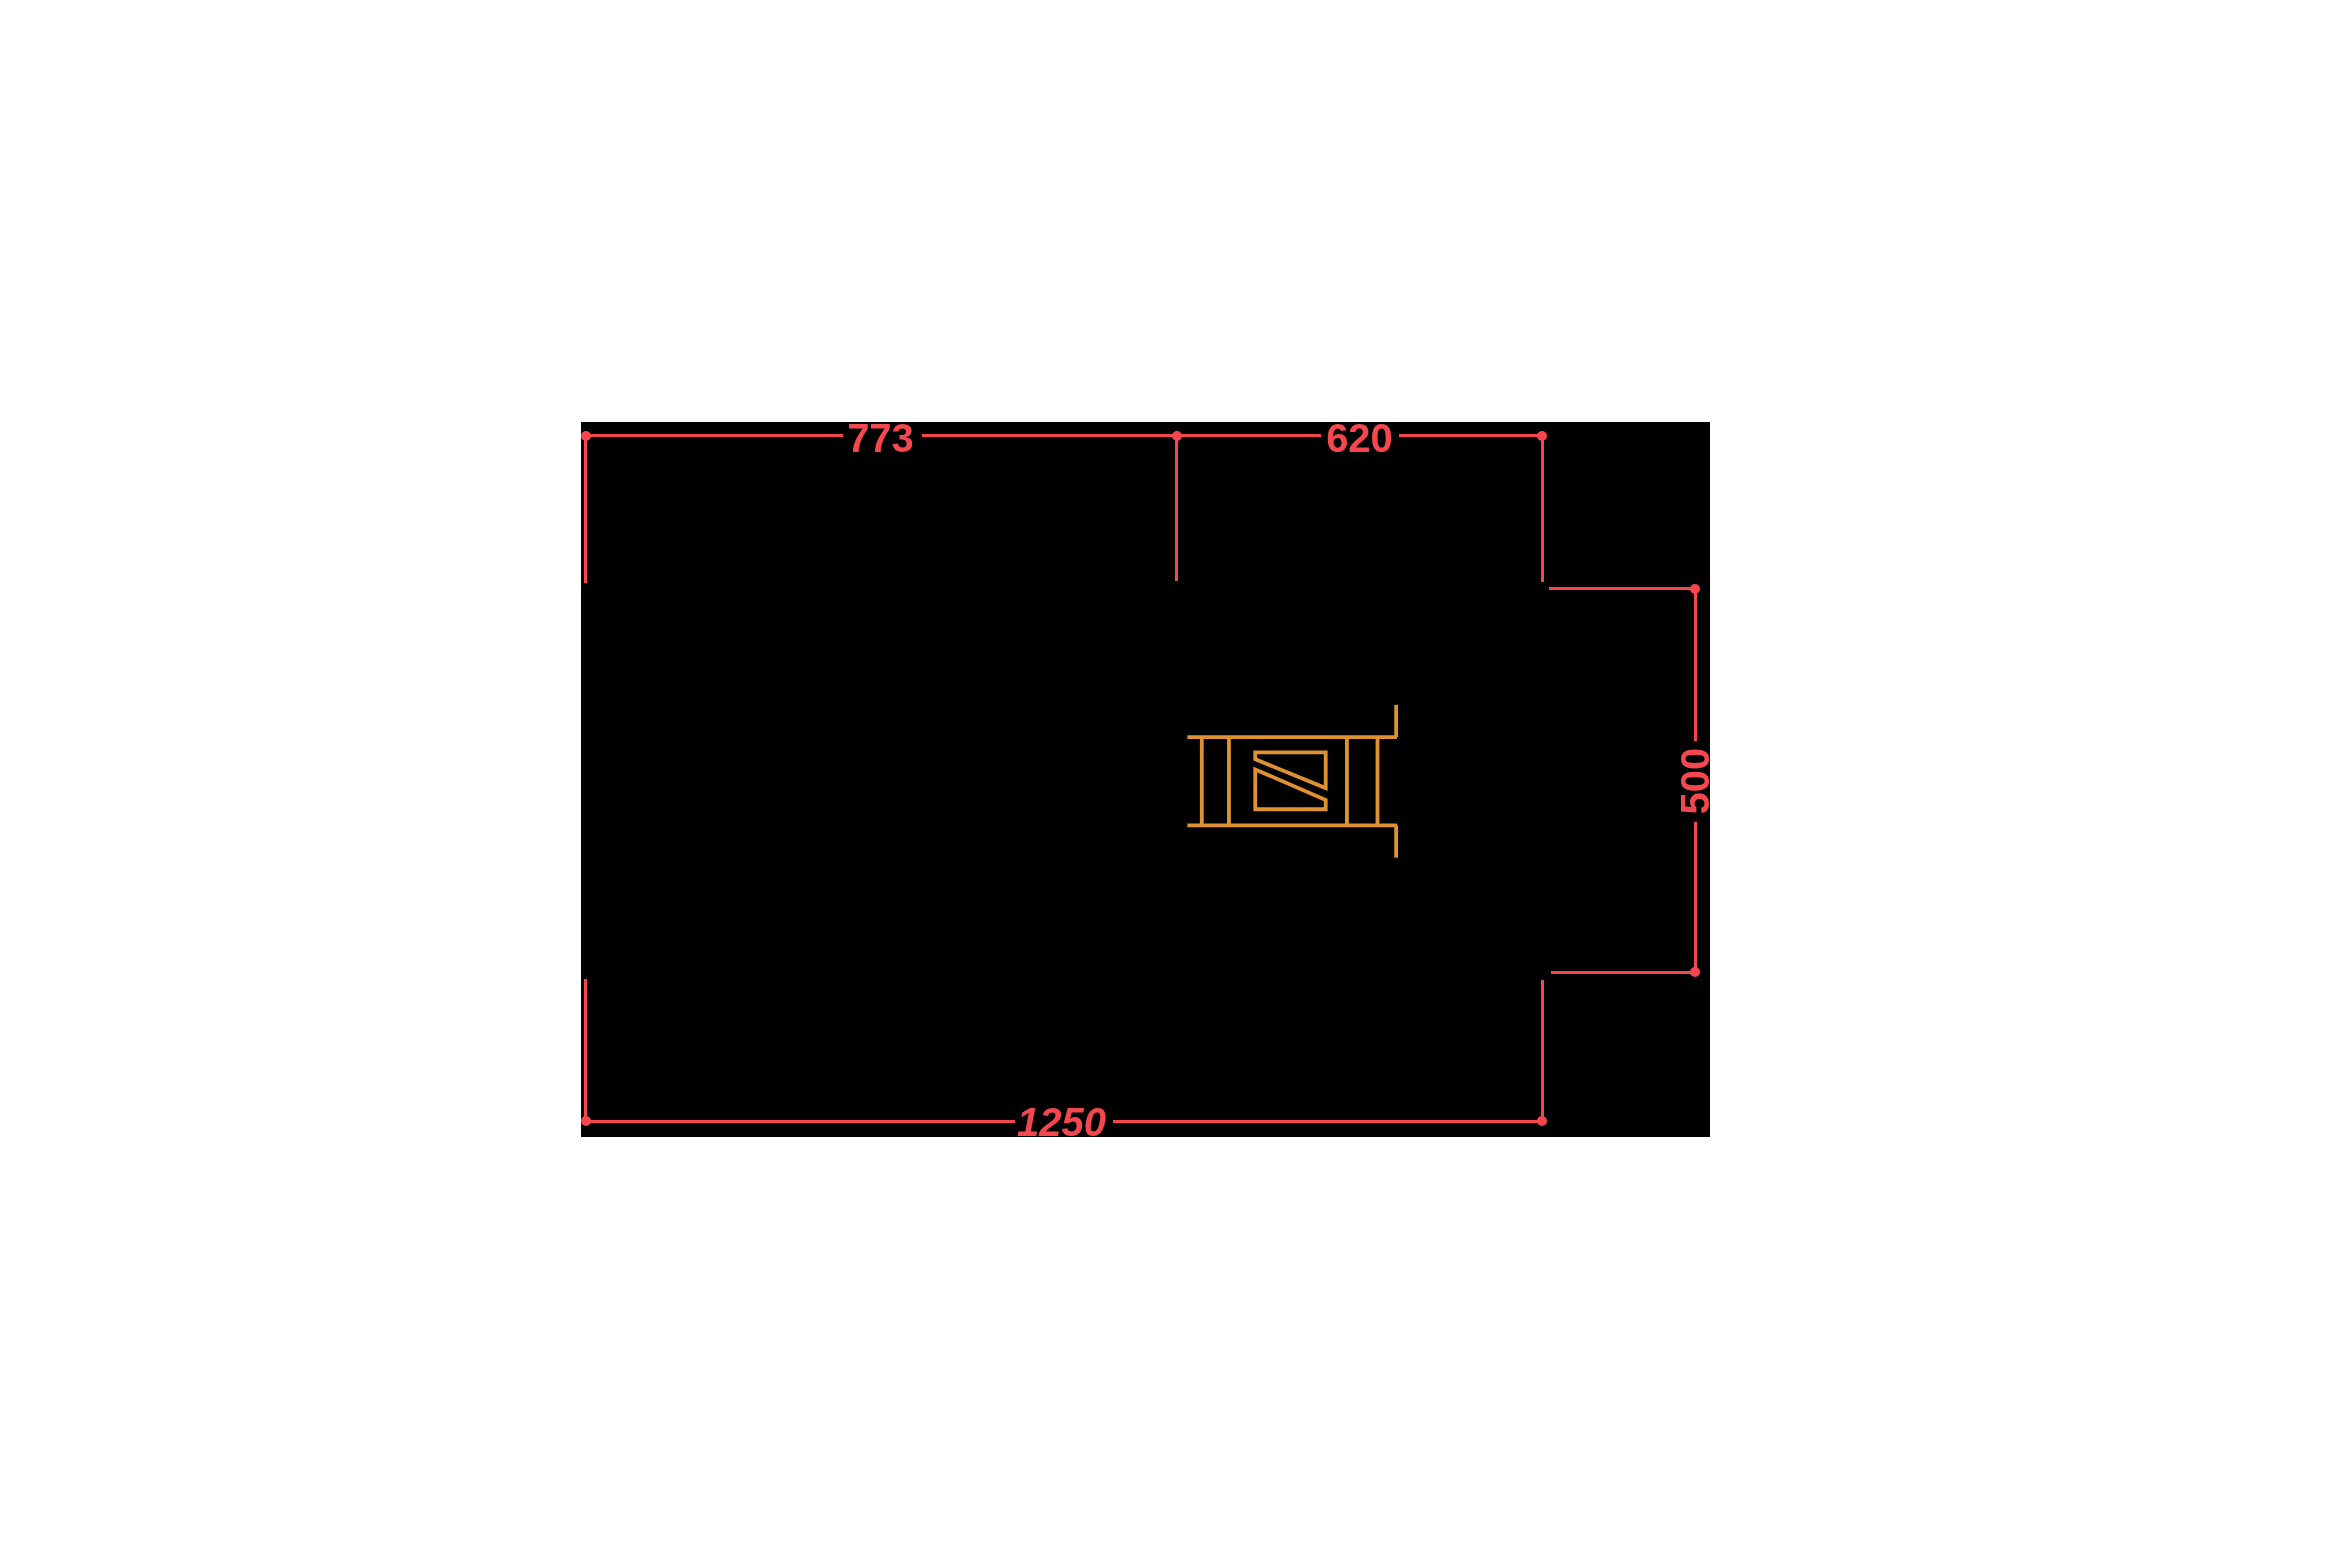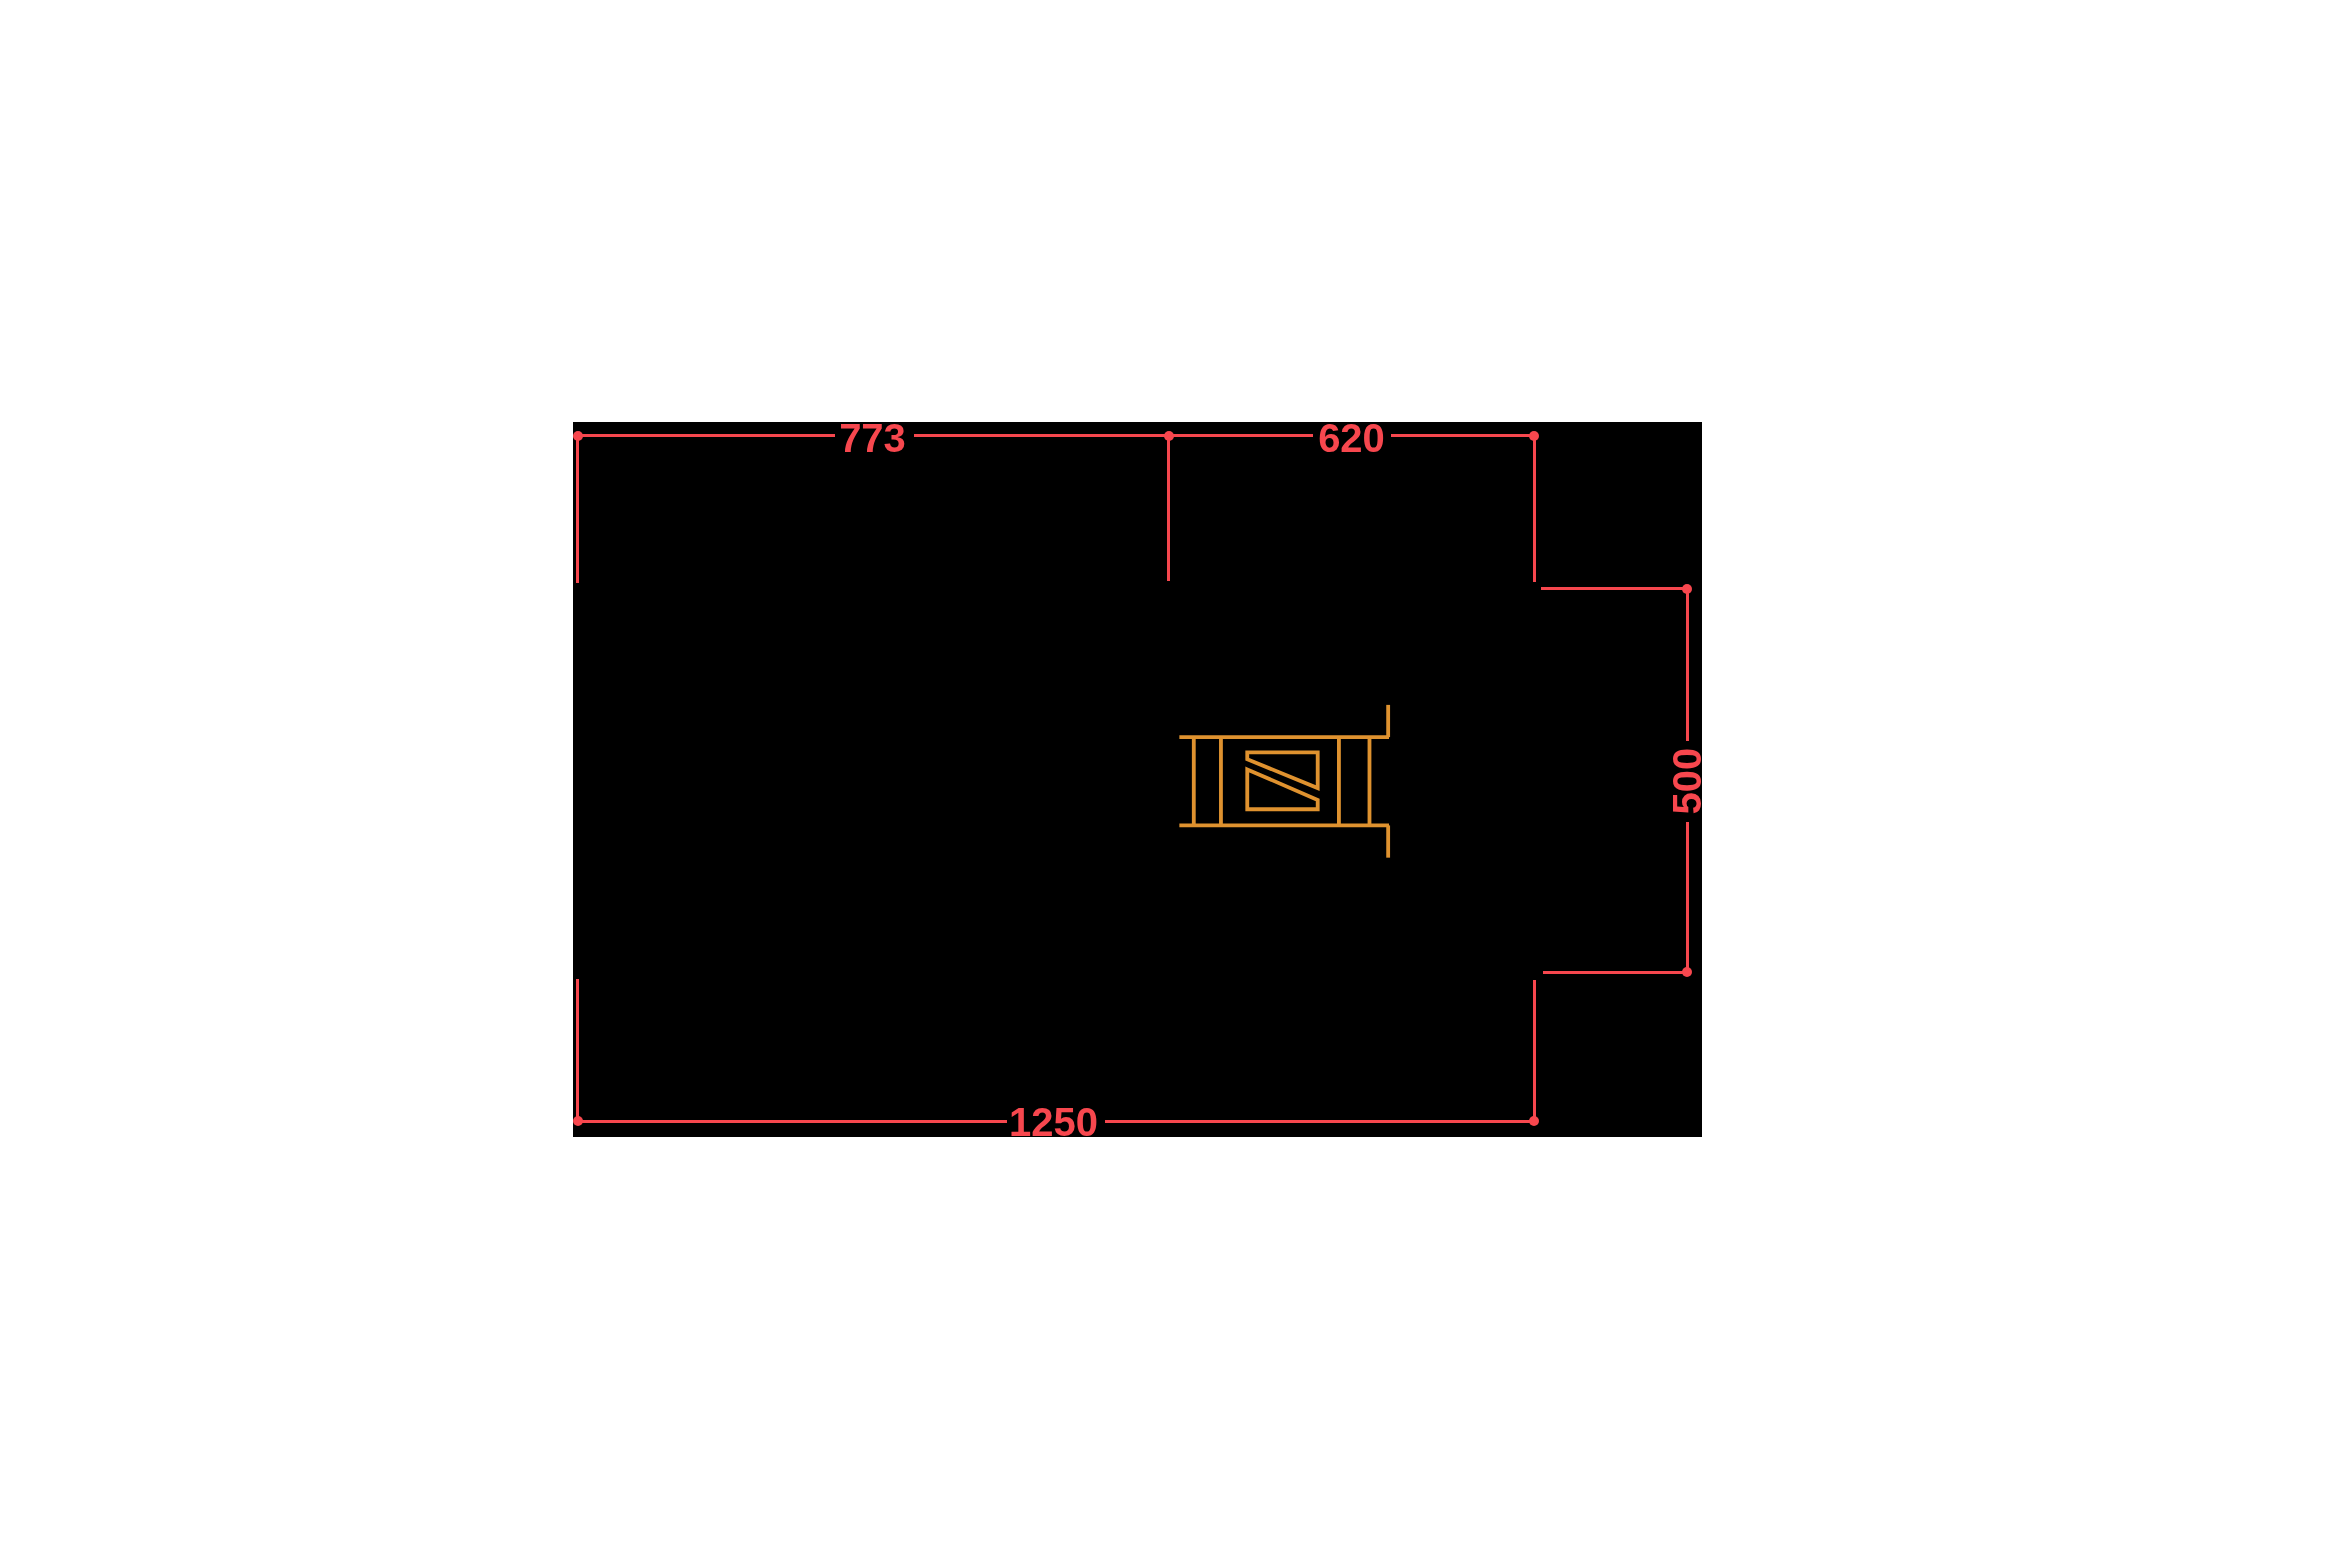--- a/index.html
+++ b/index.html
@@ -9,21 +9,21 @@
     --page-bg:#FFFFFF;
   }
   html,body{
     margin:0;padding:0;
     width:2330px;height:1563px;
     background:var(--page-bg);
     overflow:hidden;
     font-family:"Liberation Sans", sans-serif;
   }
   #canvas{
-    position:absolute;left:4px;top:0;
+    position:absolute;left:12px;top:0;
     width:1940px;height:1563px;
     background:var(--page-bg);
   }
   .part{
     position:absolute;
     background:var(--part-fill);
   }
   .rline{
     position:absolute;
     background:var(--dim-color);
@@ -93,21 +93,21 @@
 
   <div class="rline" style="left:574px;top:1120px;width:429px;height:3.4px;"></div>
   <div class="rline" style="left:1101px;top:1120px;width:429px;height:3.4px;"></div>
 
   <div class="rline" style="left:572px;top:979px;width:3.4px;height:143px;"></div>
   <div class="rline" style="left:1529px;top:980px;width:3.4px;height:141px;"></div>
 
   <div class="dot" style="left:569px;top:1116px;"></div>
   <div class="dot" style="left:1525px;top:1116px;"></div>
 
-  <div class="dim-label" style="left:956px;top:1095px;">1250</div>
+  <div class="dim-label" style="left:956px;top:1095px;font-style:italic;">1250</div>
 
   <svg id="fixture-svg" viewBox="1370 815 280 205">
 
     <line x1="1382" y1="867" x2="1629" y2="867"></line>
     <line x1="1382" y1="971" x2="1629" y2="971"></line>
 
     <line x1="1399" y1="867" x2="1399" y2="971"></line>
     <line x1="1431" y1="867" x2="1431" y2="971"></line>
 
     <line x1="1570" y1="867" x2="1570" y2="971"></line>

